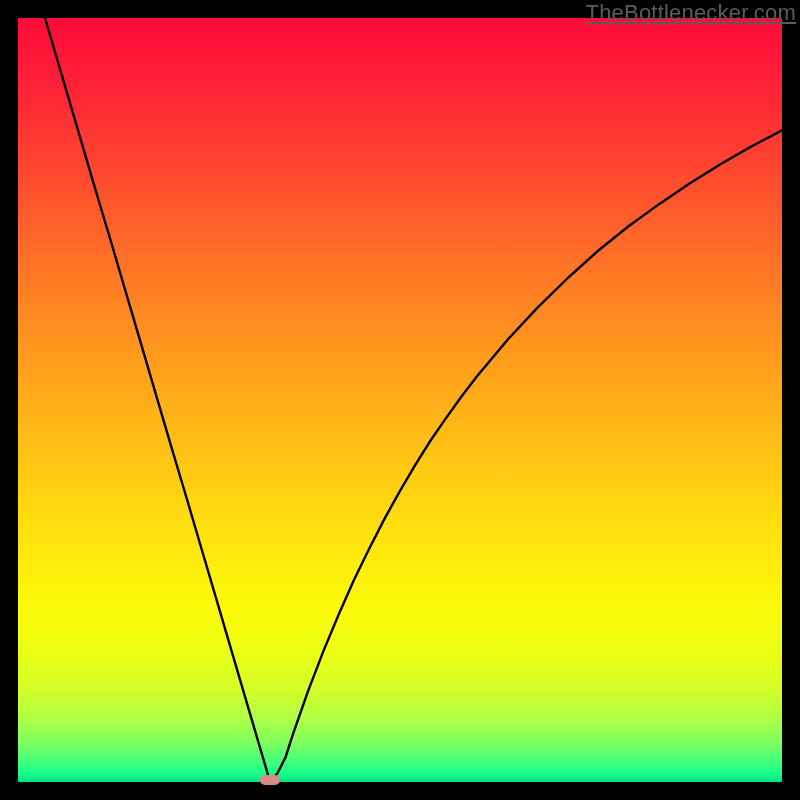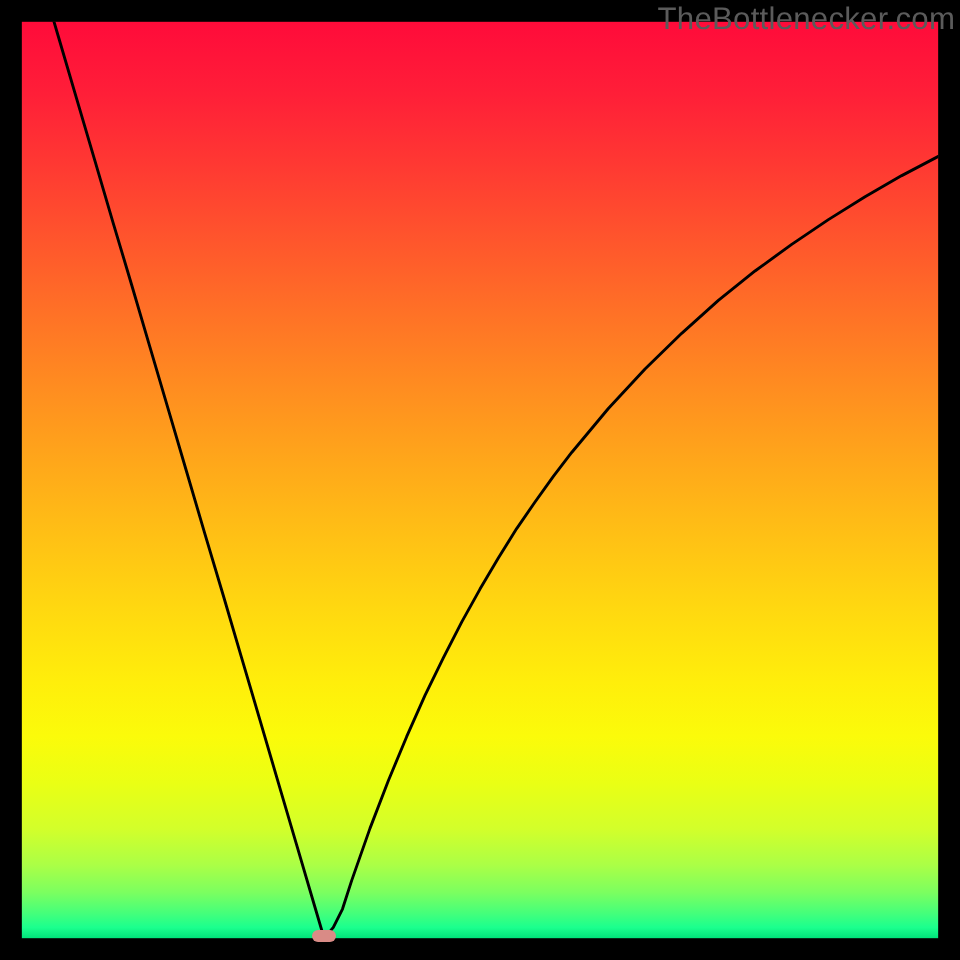--- a/index.html
+++ b/index.html
@@ -24,24 +24,25 @@
     left: 0;
     top: 0;
     width: 764px;
     height: 764px;
   }
   .watermark {
     position: absolute;
     top: 0;
     right: 4px;
     color: #5b5b5b;
-    font-size: 26px;
+    font-size: 22px;
     letter-spacing: 0.2px;
     font-weight: 400;
     user-select: none;
+    text-decoration: underline;
   }
   svg.curve {
     position: absolute;
     left: 0;
     top: 0;
     width: 764px;
     height: 764px;
   }
   .minmarker {
     position: absolute;

